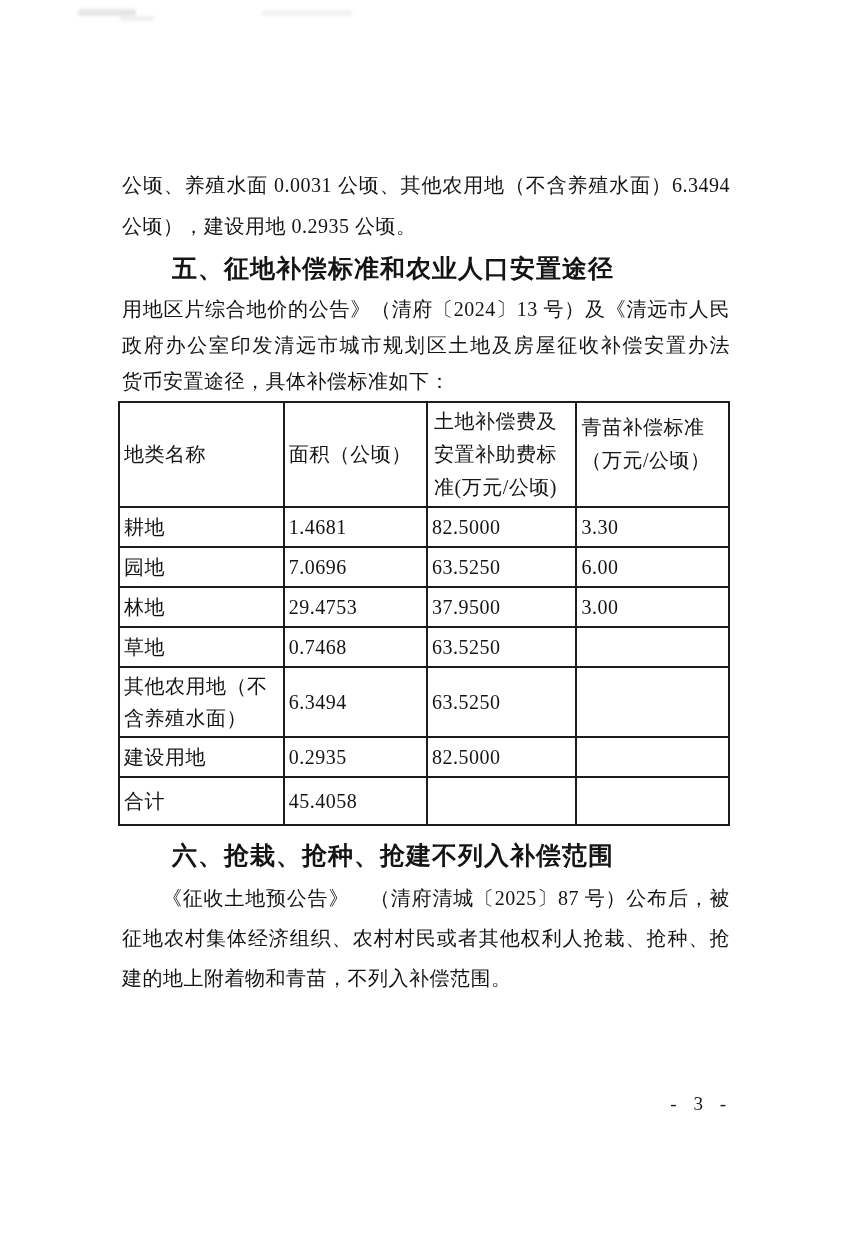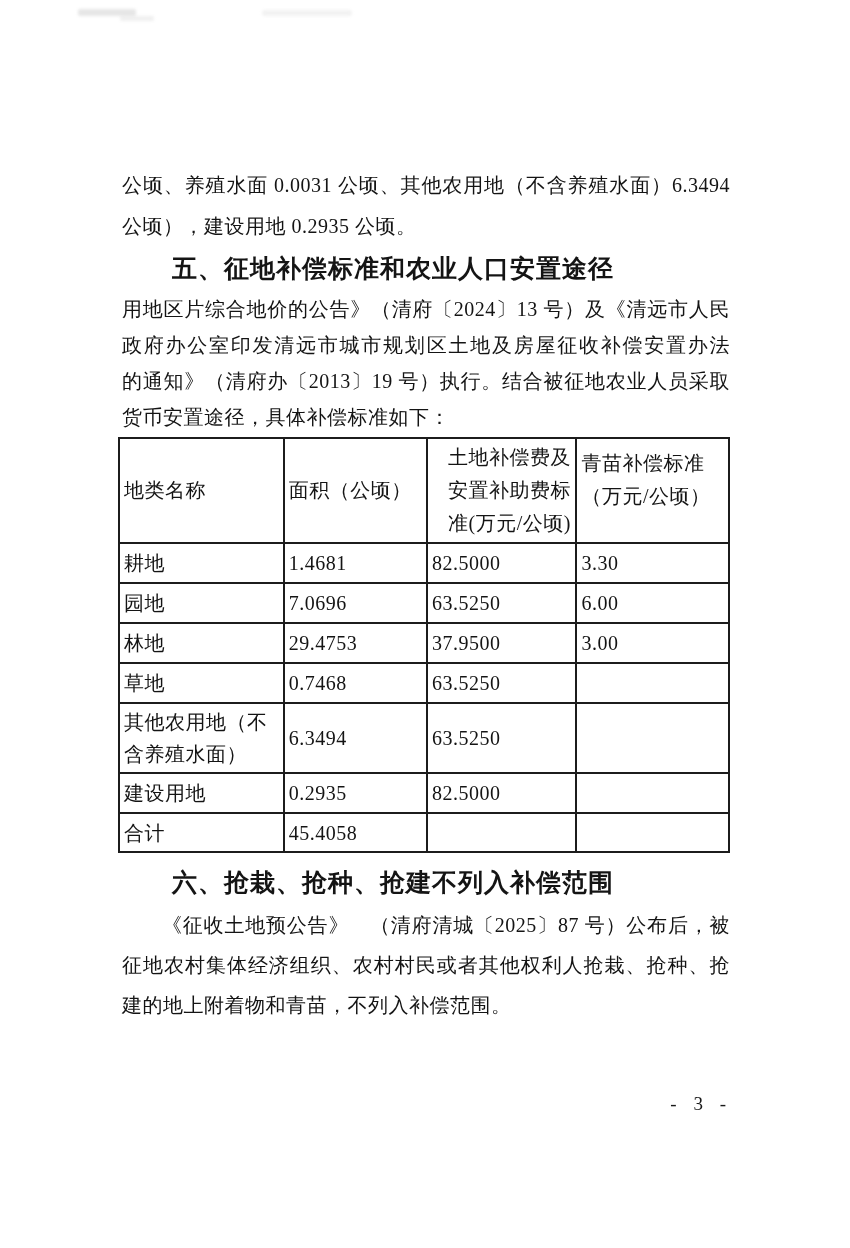--- a/index.html
+++ b/index.html
@@ -69,25 +69,25 @@
     border: 2px solid #1c1c1c;
     font-weight: 400;
     font-size: 20px;
     text-align: left;
     vertical-align: middle;
     padding: 2px 4px;
     letter-spacing: .5px;
     overflow: hidden;
   }
   table.comp thead th { height: 104px; line-height: 33px; }
-  table.comp thead th.th3 { text-align: left; vertical-align: middle; padding-left: 20px; border-radius: 10px; }
+  table.comp thead th.th3 { text-align: left; vertical-align: middle; padding-left: 6px; border-radius: 10px; }
   table.comp thead th.th4 { vertical-align: top; padding-top: 8px; }
   table.comp tbody td { height: 40px; line-height: 26px; }
   table.comp tr.tall td { height: 66px; line-height: 32px; }
-  table.comp tr.total td { height: 39px; }
+  table.comp tr.total td { height: 48px; }
 
   .pagenum {
     position: absolute;
     right: 118px;
     top: 1086px;
     font-size: 19px;
     letter-spacing: 6px;
     color: #1a1a1a;
   }
 </style>
@@ -103,21 +103,20 @@
   <div class="para-intro">
     <div class="bodyline">公顷、养殖水面 0.0031 公顷、其他农用地（不含养殖水面）6.3494</div>
     <div class="bodyline short">公顷），建设用地 0.2935 公顷。</div>
   </div>
 
   <div class="sec-heading h5">五、征地补偿标准和农业人口安置途径</div>
 
   <div class="para5">
     <div class="bodyline">用地区片综合地价的公告》（清府〔2024〕13 号）及《清远市人民</div>
     <div class="bodyline">政府办公室印发清远市城市规划区土地及房屋征收补偿安置办法</div>
-    <div class="bodyline">的通知》（清府办〔2013〕19 号）执行。结合被征地农业人员采取</div>
     <div class="bodyline short">货币安置途径，具体补偿标准如下：</div>
   </div>
 
   <table class="comp">
     <colgroup>
         <col class="c1">
         <col class="c2">
         <col class="c3">
         <col class="c4">
       </colgroup>

